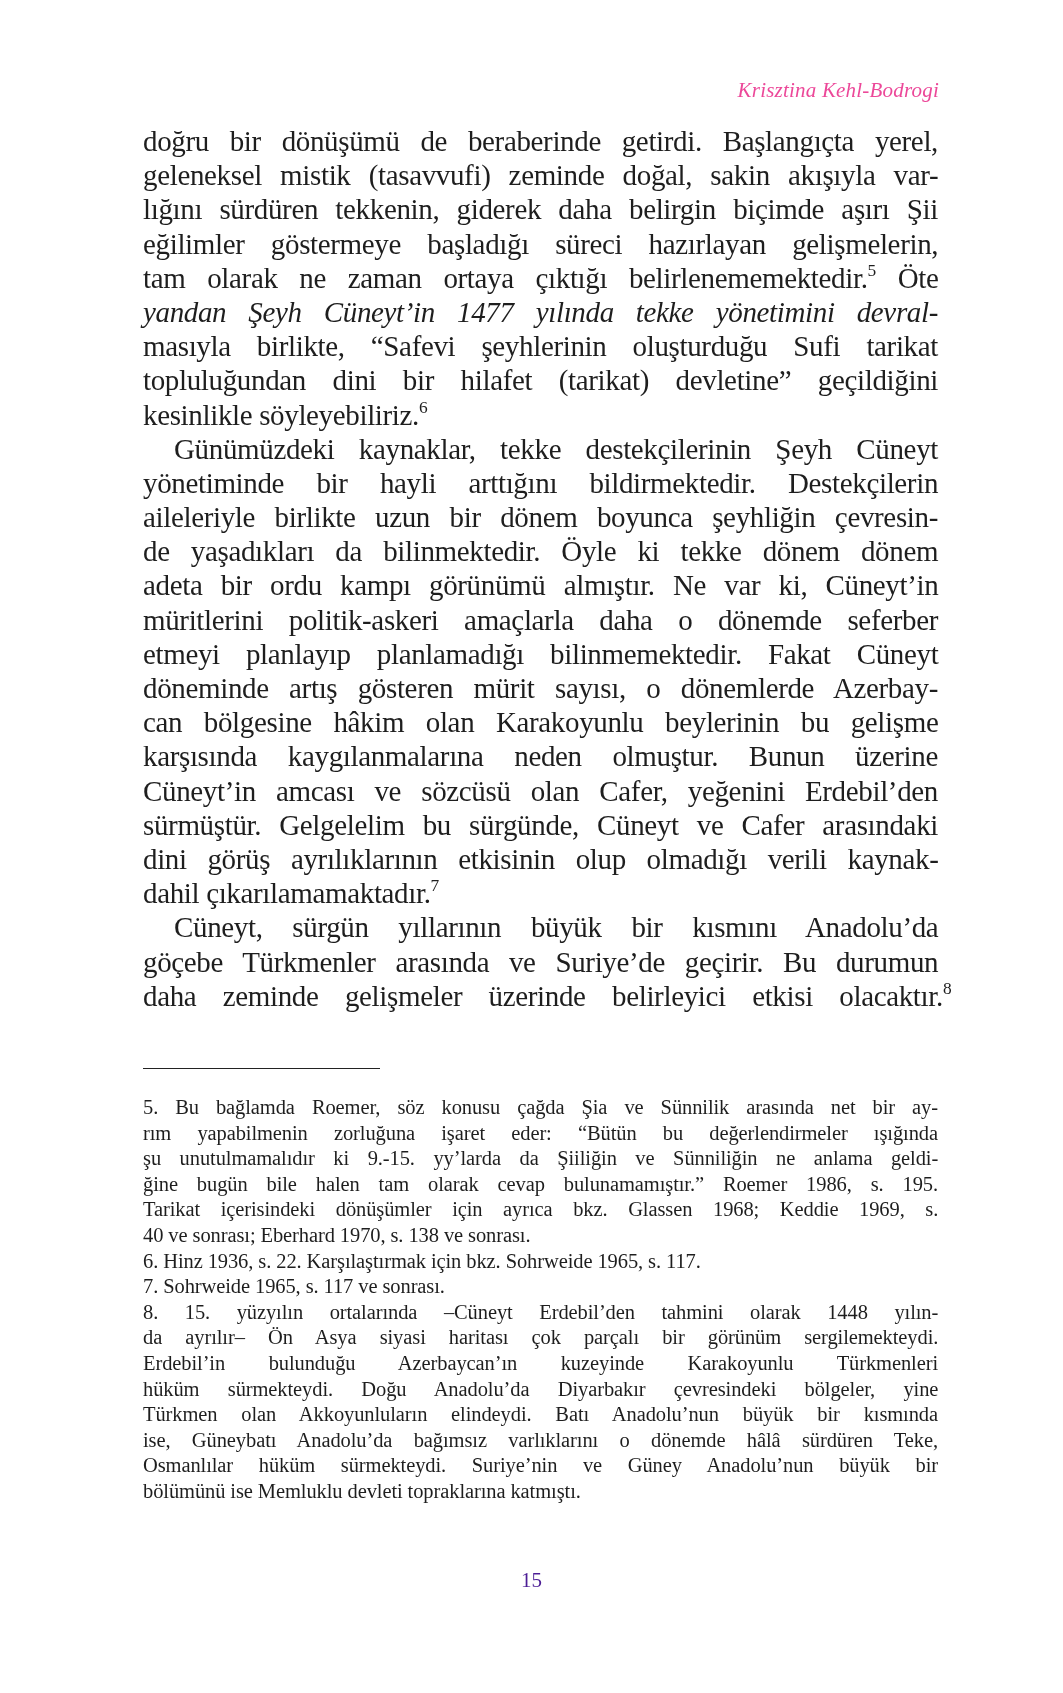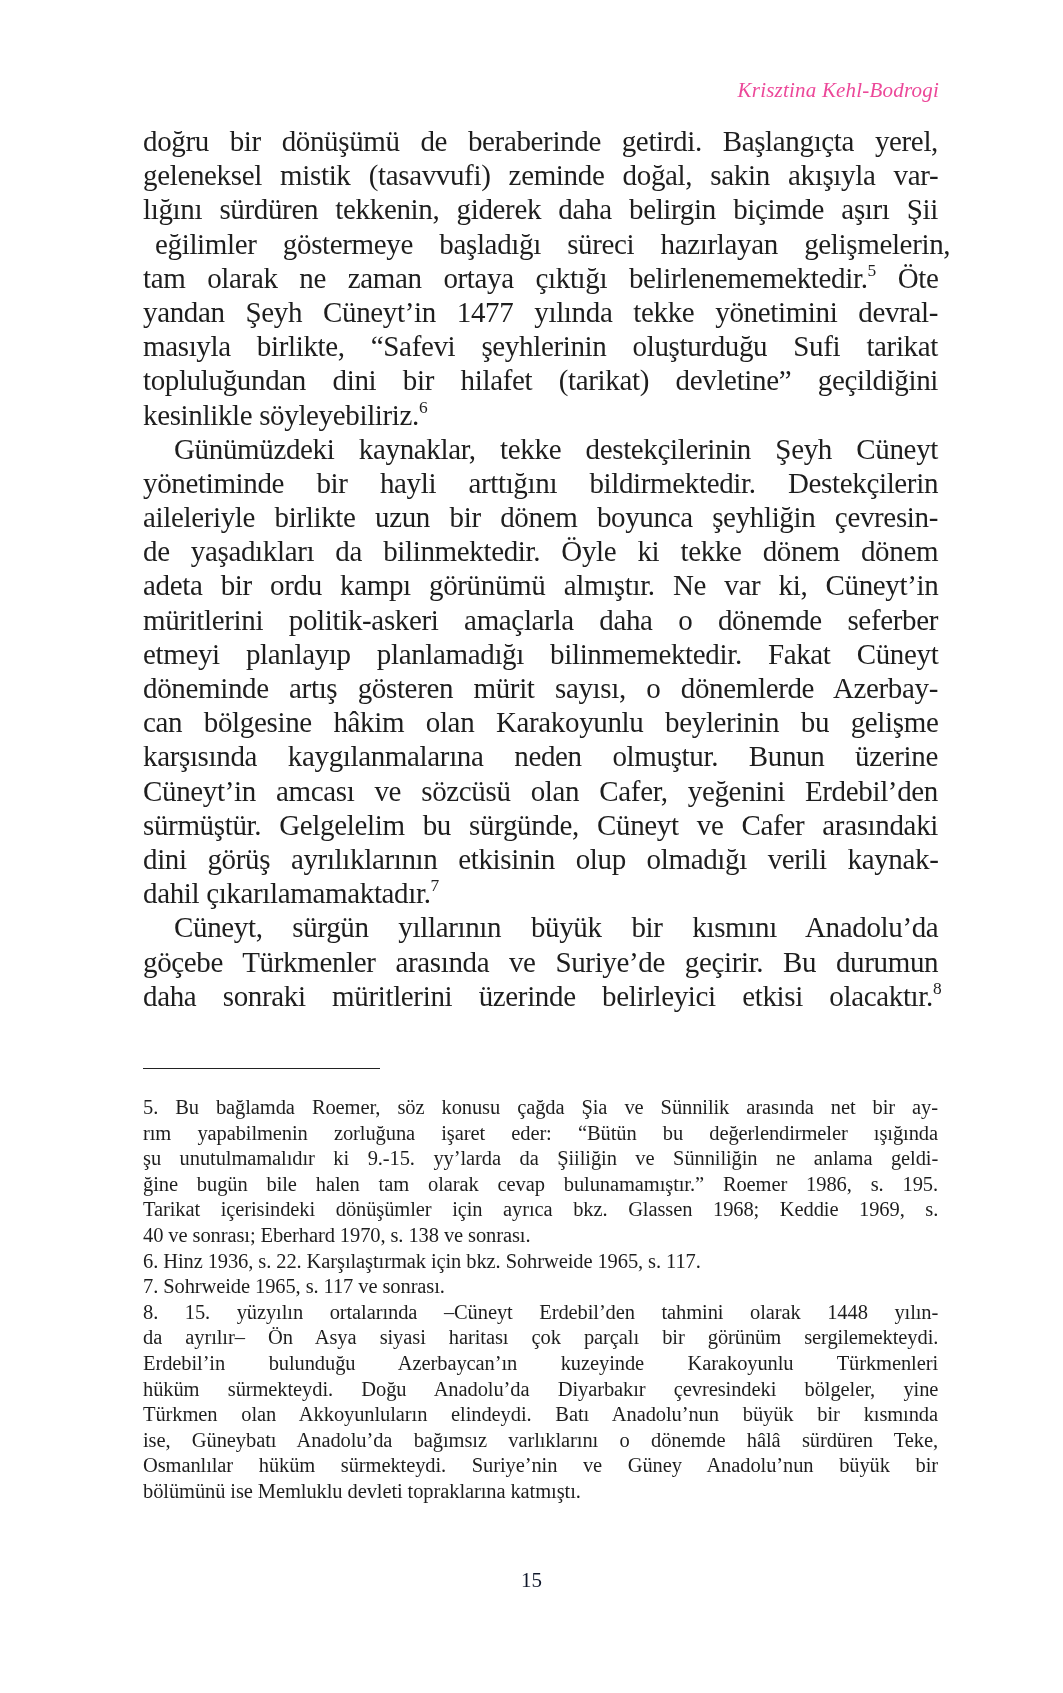--- a/index.html
+++ b/index.html
@@ -12,56 +12,56 @@
                      text-align: justify; text-align-last: justify; white-space: nowrap;
                      letter-spacing: -0.35px; word-spacing: 0px; }
   .body-text .line.last { text-align-last: left; }
   .body-text .line.indent { padding-left: 31px; }
   sup { font-size: 0.6em; vertical-align: 0.7em; line-height: 0; }
   .rule { position: absolute; left: 143px; top: 1068px; width: 237px; height: 0; border-top: 1.3px solid #222; }
   .notes { position: absolute; left: 143px; top: 1095px; width: 795px; }
   .notes .line { display: block; font-size: 20.5px; line-height: 25.6px; height: 25.6px;
                  text-align: justify; text-align-last: justify; white-space: nowrap; letter-spacing: -0.1px; }
   .notes .line.last { text-align-last: left; }
-  .folio { position: absolute; top: 1568px; left: 0; width: 1063px; text-align: center; font-size: 21px; color: #0f172a; }
+  .folio { position: absolute; top: 1568px; left: 0; width: 1063px; text-align: center; font-size: 21px; color: #4c1d95; }
   
   .line > span.t { display: inline; }
 </style>
 </head>
 <body>
 
 <div class="running-head">Krisztina Kehl-Bodrogi</div>
 
 <div class="body-text" id="body-text">
     <span class="line" style="display: block; width: auto; word-spacing: 13.8571px;"><span class="t">doğru bir dönüşümü de beraberinde getirdi. Başlangıçta yerel,</span></span>
     <span class="line" style="display: block; width: auto; word-spacing: 11.2857px;"><span class="t">geleneksel mistik (tasavvufi) zeminde doğal, sakin akışıyla var-</span></span>
     <span class="line" style="display: block; width: auto; word-spacing: 10.375px;"><span class="t">lığını sürdüren tekkenin, giderek daha belirgin biçimde aşırı Şii</span></span>
-    <span class="line" style="display: block; width: auto; word-spacing: 19.4px; margin-left: 12px;"><span class="t">eğilimler göstermeye başladığı süreci hazırlayan gelişmelerin,</span></span>
+    <span class="line" style="display: block; width: auto; word-spacing: 19.4px;"><span class="t">eğilimler göstermeye başladığı süreci hazırlayan gelişmelerin,</span></span>
     <span class="line" style="display: block; width: auto; word-spacing: 14.8571px;"><span class="t">tam olarak ne zaman ortaya çıktığı belirlenememektedir.</span><sup>5</sup><span style="white-space: pre;"> Öte</span></span>
-    <span class="line" style="display: block; width: auto; word-spacing: 14px;"><span class="t">yandan Şeyh Cüneyt’in 1477 yılında tekke yönetimini devral-</span></span>
+    <span class="line" style="display: block; width: auto; word-spacing: 14px; font-style: italic;"><span class="t">yandan Şeyh Cüneyt’in 1477 yılında tekke yönetimini devral-</span></span>
     <span class="line" style="display: block; width: auto; word-spacing: 19.1667px;"><span class="t">masıyla birlikte, “Safevi şeyhlerinin oluşturduğu Sufi tarikat</span></span>
     <span class="line" style="display: block; width: auto; word-spacing: 19.6667px;"><span class="t">topluluğundan dini bir hilafet (tarikat) devletine” geçildiğini</span></span>
     <span class="line last"><span class="t">kesinlikle söyleyebiliriz.</span><sup>6</sup></span>
     <span class="line indent" style="display: block; width: auto; word-spacing: 17.4px;"><span class="t">Günümüzdeki kaynaklar, tekke destekçilerinin Şeyh Cüneyt</span></span>
     <span class="line" style="display: block; width: auto; word-spacing: 25.4px;"><span class="t">yönetiminde bir hayli arttığını bildirmektedir. Destekçilerin</span></span>
     <span class="line" style="display: block; width: auto; word-spacing: 12.5714px;"><span class="t">aileleriyle birlikte uzun bir dönem boyunca şeyhliğin çevresin-</span></span>
     <span class="line" style="display: block; width: auto; word-spacing: 14.25px;"><span class="t">de yaşadıkları da bilinmektedir. Öyle ki tekke dönem dönem</span></span>
     <span class="line" style="display: block; width: auto; word-spacing: 11.3333px;"><span class="t">adeta bir ordu kampı görünümü almıştır. Ne var ki, Cüneyt’in</span></span>
     <span class="line" style="display: block; width: auto; word-spacing: 18.6667px;"><span class="t">müritlerini politik-askeri amaçlarla daha o dönemde seferber</span></span>
     <span class="line" style="display: block; width: auto; word-spacing: 19.2px;"><span class="t">etmeyi planlayıp planlamadığı bilinmemektedir. Fakat Cüneyt</span></span>
     <span class="line" style="display: block; width: auto; word-spacing: 13.4286px;"><span class="t">döneminde artış gösteren mürit sayısı, o dönemlerde Azerbay-</span></span>
     <span class="line" style="display: block; width: auto; word-spacing: 14.7143px;"><span class="t">can bölgesine hâkim olan Karakoyunlu beylerinin bu gelişme</span></span>
     <span class="line" style="display: block; width: auto; word-spacing: 23.8px;"><span class="t">karşısında kaygılanmalarına neden olmuştur. Bunun üzerine</span></span>
     <span class="line" style="display: block; width: auto; word-spacing: 13.1429px;"><span class="t">Cüneyt’in amcası ve sözcüsü olan Cafer, yeğenini Erdebil’den</span></span>
     <span class="line" style="display: block; width: auto; word-spacing: 11.1429px;"><span class="t">sürmüştür. Gelgelelim bu sürgünde, Cüneyt ve Cafer arasındaki</span></span>
     <span class="line" style="display: block; width: auto; word-spacing: 13.8571px;"><span class="t">dini görüş ayrılıklarının etkisinin olup olmadığı verili kaynak-</span></span>
     <span class="line last"><span class="t">dahil çıkarılamamaktadır.</span><sup>7</sup></span>
     <span class="line indent" style="display: block; width: auto; word-spacing: 22.8333px;"><span class="t">Cüneyt, sürgün yıllarının büyük bir kısmını Anadolu’da</span></span>
     <span class="line" style="display: block; width: auto; word-spacing: 12.8571px;"><span class="t">göçebe Türkmenler arasında ve Suriye’de geçirir. Bu durumun</span></span>
-    <span class="line" style="display: block; width: auto; word-spacing: 19.5px;"><span class="t">daha sonraki müritlerini üzerinde belirleyici etkisi olacaktır.</span><sup>8</sup></span>
+    <span class="line" style="display: block; width: auto; word-spacing: 19.5px;"><span class="t">daha zeminde gelişmeler üzerinde belirleyici etkisi olacaktır.</span><sup>8</sup></span>
   </div>
 
 <div class="rule"></div>
 
 <div class="notes" id="notes">
     <span class="line" style="display: block; width: auto; word-spacing: 12px;">5. Bu bağlamda Roemer, söz konusu çağda Şia ve Sünnilik arasında net bir ay-</span>
     <span class="line" style="display: block; width: auto; word-spacing: 21.125px;">rım yapabilmenin zorluğuna işaret eder: “Bütün bu değerlendirmeler ışığında</span>
     <span class="line" style="display: block; width: auto; word-spacing: 13.5455px;">şu unutulmamalıdır ki 9.-15. yy’larda da Şiiliğin ve Sünniliğin ne anlama geldi-</span>
     <span class="line" style="display: block; width: auto; word-spacing: 13.9091px;">ğine bugün bile halen tam olarak cevap bulunamamıştır.” Roemer 1986, s. 195.</span>
     <span class="line" style="display: block; width: auto; word-spacing: 15.6px;">Tarikat içerisindeki dönüşümler için ayrıca bkz. Glassen 1968; Keddie 1969, s.</span>

